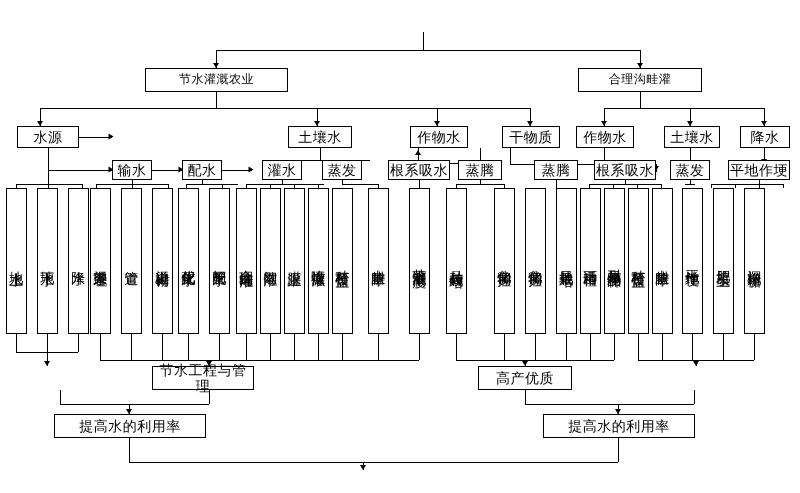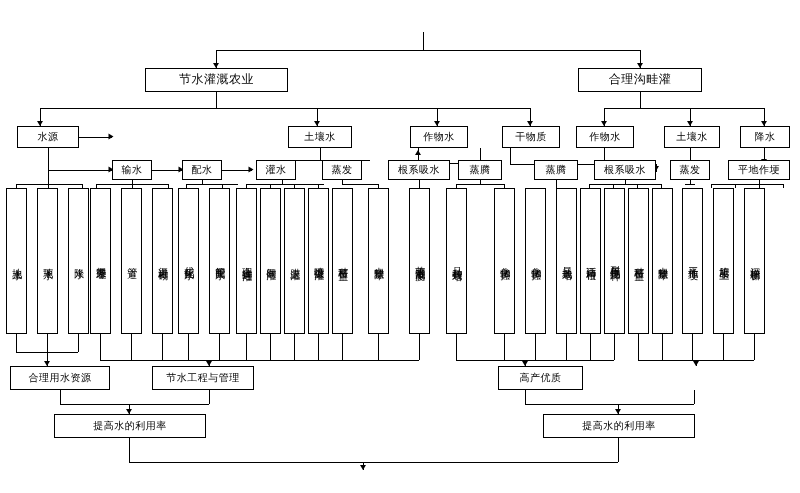--- a/index.html
+++ b/index.html
@@ -15,21 +15,21 @@
 
   .box{
     position:absolute;
     border:1px solid #000;
     background:#fff;
     box-sizing:border-box;
     display:flex;
     align-items:center;
     justify-content:center;
     text-align:center;
-    font-size:10px;
+    font-size:14px;
     line-height:1.15;
     letter-spacing:0.5px;
     z-index:3;
   }
   .box.v{
     writing-mode:vertical-rl;
     text-orientation:upright;
     letter-spacing:1px;
     line-height:1.05;
     padding:2px 0;
@@ -150,21 +150,21 @@
 
   <div class="ln v" style="left:690px;top:148px;height:16px;"></div>
   <div class="ln h" style="left:690px;top:164px;width:0px;"></div>
   <div class="arw" style="left:687px;top:160px;"></div>
 
   <div class="ln v" style="left:764px;top:148px;height:16px;"></div>
   <div class="arw" style="left:761px;top:159px;"></div>
 
   <div class="box" style="left:112px;top:160px;width:40px;height:20px;">输水</div>
   <div class="box" style="left:182px;top:160px;width:40px;height:20px;">配水</div>
-  <div class="box" style="left:256px;top:160px;width:40px;height:20px;">灌水</div>
+  <div class="box" style="left:262px;top:160px;width:40px;height:20px;">灌水</div>
   <div class="box" style="left:322px;top:160px;width:40px;height:20px;">蒸发</div>
   <div class="box" style="left:388px;top:160px;width:62px;height:20px;">根系吸水</div>
   <div class="box" style="left:458px;top:160px;width:44px;height:20px;">蒸腾</div>
   <div class="box" style="left:534px;top:160px;width:44px;height:20px;">蒸腾</div>
   <div class="box" style="left:594px;top:160px;width:62px;height:20px;">根系吸水</div>
   <div class="box" style="left:670px;top:160px;width:40px;height:20px;">蒸发</div>
   <div class="box" style="left:728px;top:160px;width:62px;height:20px;">平地作埂</div>
 
   <div class="ln v" style="left:48px;top:170px;height:14px;"></div>
   <div class="ln h" style="left:16px;top:184px;width:66px;"></div>
@@ -291,23 +291,22 @@
 
   <div class="ln v" style="left:638px;top:334px;height:26px;"></div>
   <div class="ln v" style="left:662px;top:334px;height:26px;"></div>
   <div class="ln v" style="left:692px;top:334px;height:26px;"></div>
   <div class="ln v" style="left:723px;top:334px;height:26px;"></div>
   <div class="ln v" style="left:754px;top:334px;height:26px;"></div>
   <div class="ln h" style="left:638px;top:360px;width:116px;"></div>
   <div class="ln v" style="left:696px;top:360px;height:6px;"></div>
   <div class="arw" style="left:693px;top:361px;"></div>
 
-  <div class="box" style="left:10px;top:366px;width:100px;height:24px;">合理用水资源</div>
   <div class="box" style="left:152px;top:366px;width:102px;height:24px;">节水工程与管理</div>
-  <div class="box" style="left:478px;top:366px;width:85px;height:24px;margin-left:20px;">高产优质</div>
+  <div class="box" style="left:478px;top:366px;width:94px;height:24px;">高产优质</div>
 
   <div class="ln v" style="left:60px;top:390px;height:14px;"></div>
   <div class="ln v" style="left:209px;top:390px;height:14px;"></div>
   <div class="ln h" style="left:60px;top:404px;width:149px;"></div>
   <div class="ln v" style="left:129px;top:404px;height:10px;"></div>
   <div class="arw" style="left:126px;top:409px;"></div>
 
   <div class="ln v" style="left:525px;top:390px;height:14px;"></div>
   <div class="ln v" style="left:694px;top:390px;height:14px;"></div>
   <div class="ln h" style="left:525px;top:404px;width:169px;"></div>

